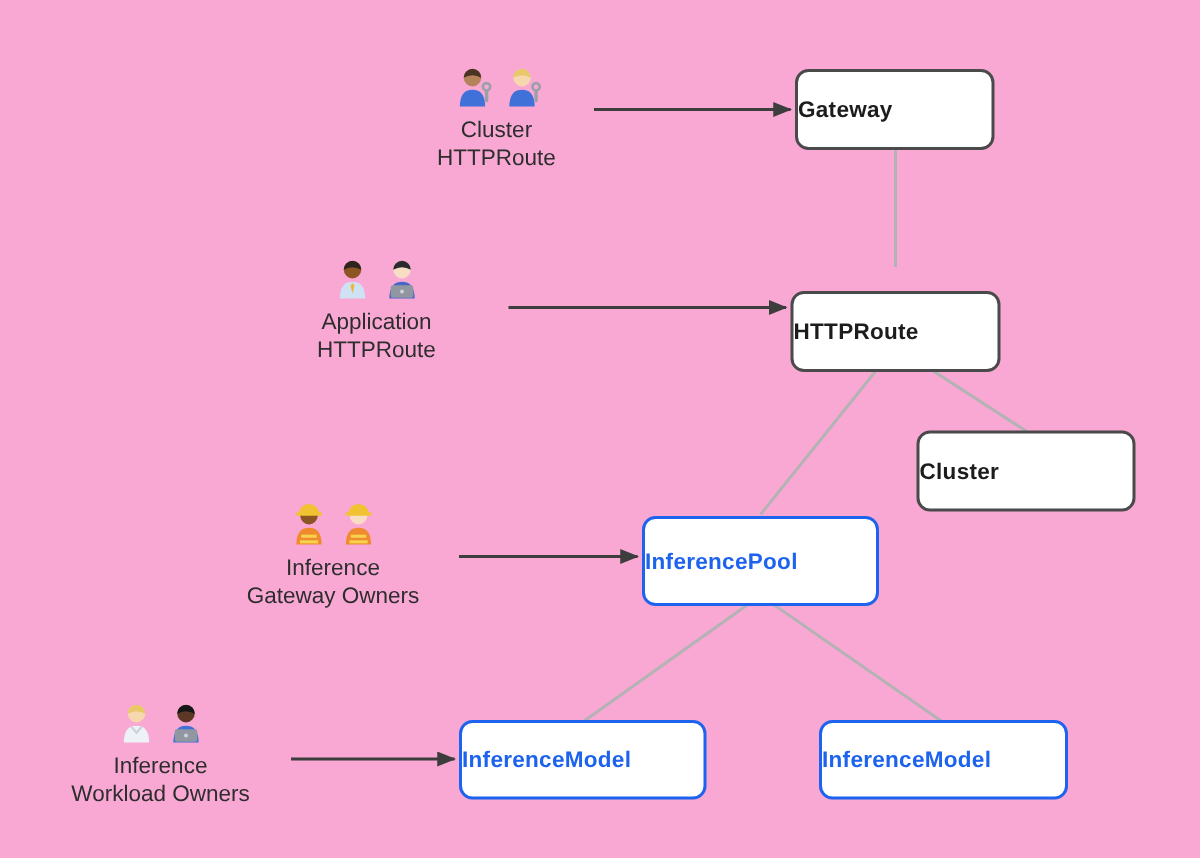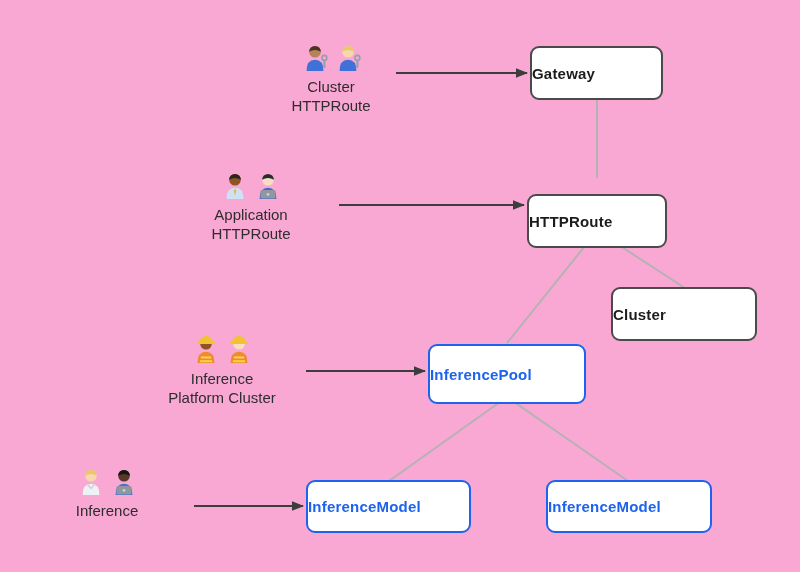--- a/index.html
+++ b/index.html
@@ -116,21 +116,21 @@
             <circle cx="16" cy="12.5" r="6.2" fill="#f9ddc2"></circle>
             <path d="M8.8 10.8 a7.2 6.6 0 0 1 14.4 0 z" fill="#f1c232"></path>
             <rect x="6.6" y="10" width="18.8" height="2.6" rx="1.3" fill="#f1c232"></rect>
             <rect x="10.5" y="26" width="11" height="2.2" fill="#f6d34c"></rect>
             <rect x="9.5" y="30" width="13" height="2.2" fill="#f6d34c"></rect>
           </svg>
         </span>
     </div>
     <div class="plabel">
       <span>Inference</span>
-      <span>Platform Cluster</span>
+      <span>Gateway Owners</span>
     </div>
   </div>
 
   <div class="persona" style="left:22px;top:464px;width:170px">
     <div class="pics">
       <span class="person">
           <svg width="30" height="32" viewBox="0 0 32 34" xmlns="http://www.w3.org/2000/svg">
             <path d="M7 33 q0 -12 9 -12 q9 0 9 12 z" fill="#eef1f5"></path>
             <circle cx="16" cy="12.5" r="6.2" fill="#f6d7ae"></circle>
             <path d="M9.7 12.5 a6.3 6.3 0 0 1 12.6 0 q-6.3 -3.6 -12.6 0 z" fill="#e9c868"></path>
@@ -142,20 +142,21 @@
             <path d="M7 33 q0 -12 9 -12 q9 0 9 12 z" fill="#3f71d8"></path>
             <circle cx="16" cy="12.5" r="6.2" fill="#5a3825"></circle>
             <path d="M9.7 12.5 a6.3 6.3 0 0 1 12.6 0 q-6.3 -3.6 -12.6 0 z" fill="#171717"></path>
             <rect x="8" y="23.5" width="16" height="9" rx="1.5" fill="#9097a1"></rect>
             <circle cx="16" cy="28" r="1.4" fill="#cdd2d8"></circle>
           </svg>
         </span>
     </div>
     <div class="plabel">
       <span>Inference</span>
+      <span>Workload Owners</span>
     </div>
   </div>
 
   <div class="node dark" style="left:530px;top:46px;width:133px;height:54px">
     <span>Gateway</span>
   </div>
   <div class="node dark" style="left:527px;top:194px;width:140px;height:54px">
     <span>HTTPRoute</span>
   </div>
   <div class="node dark" style="left:611px;top:287px;width:146px;height:54px">

